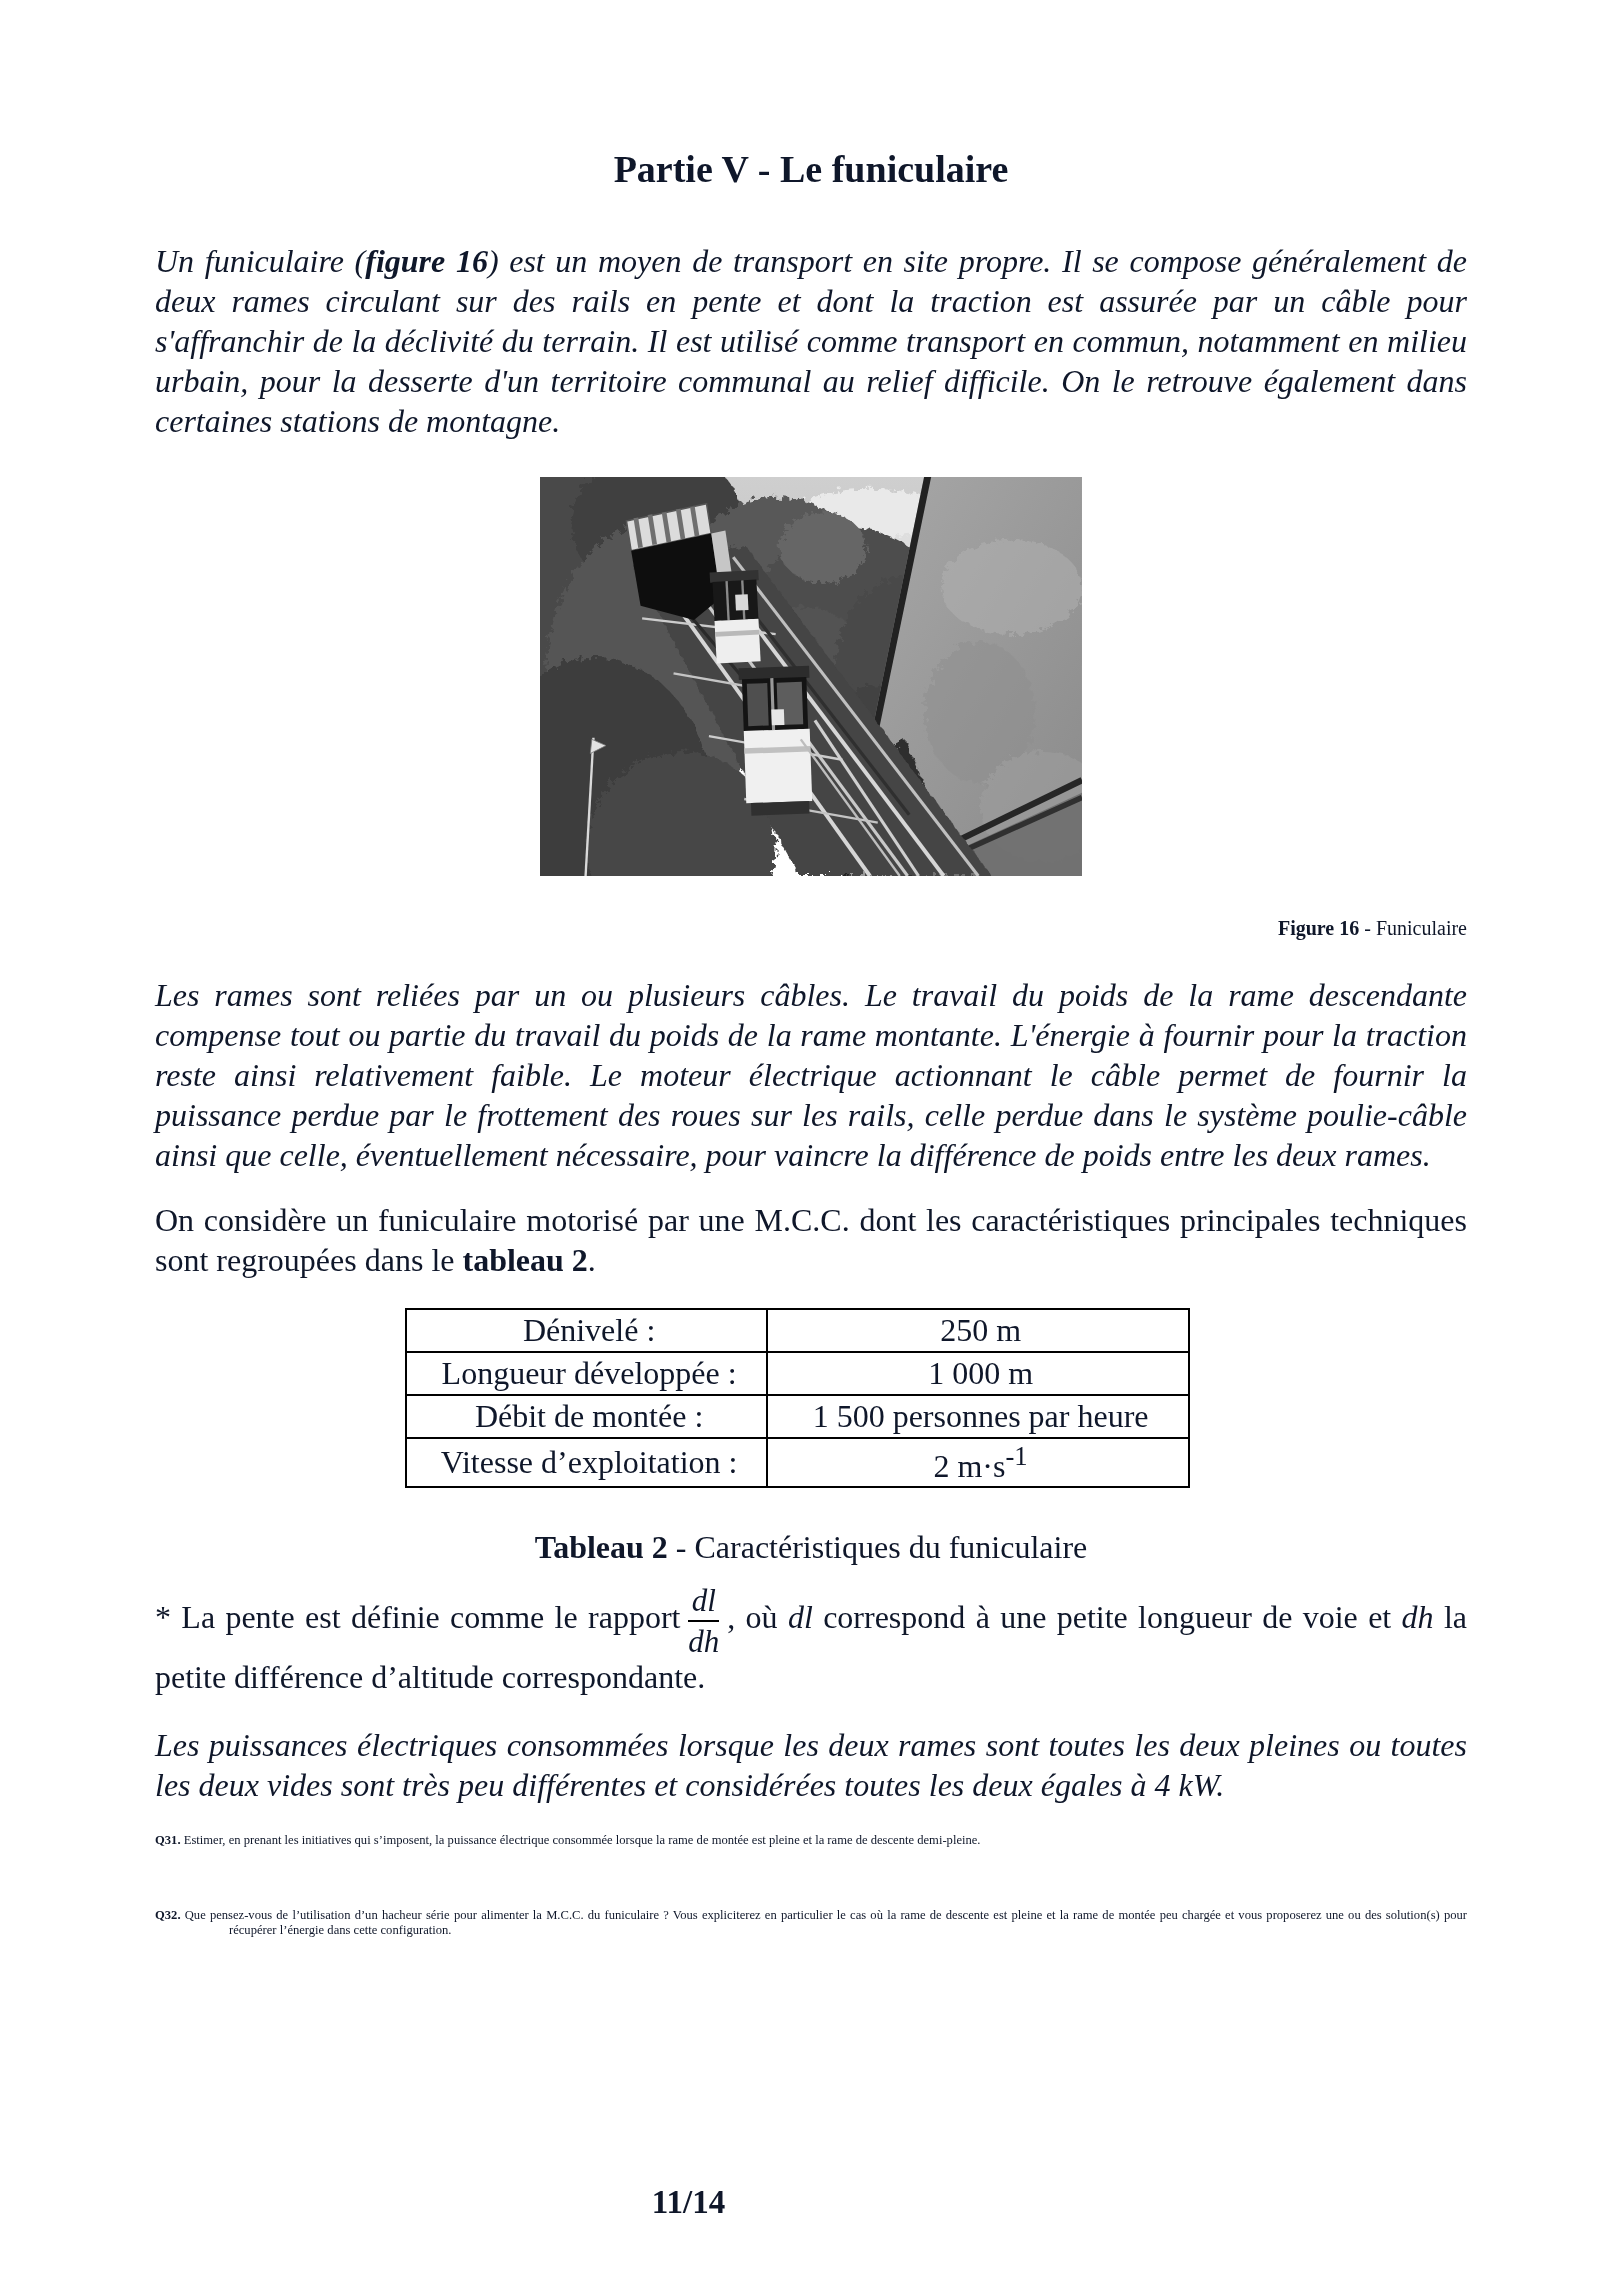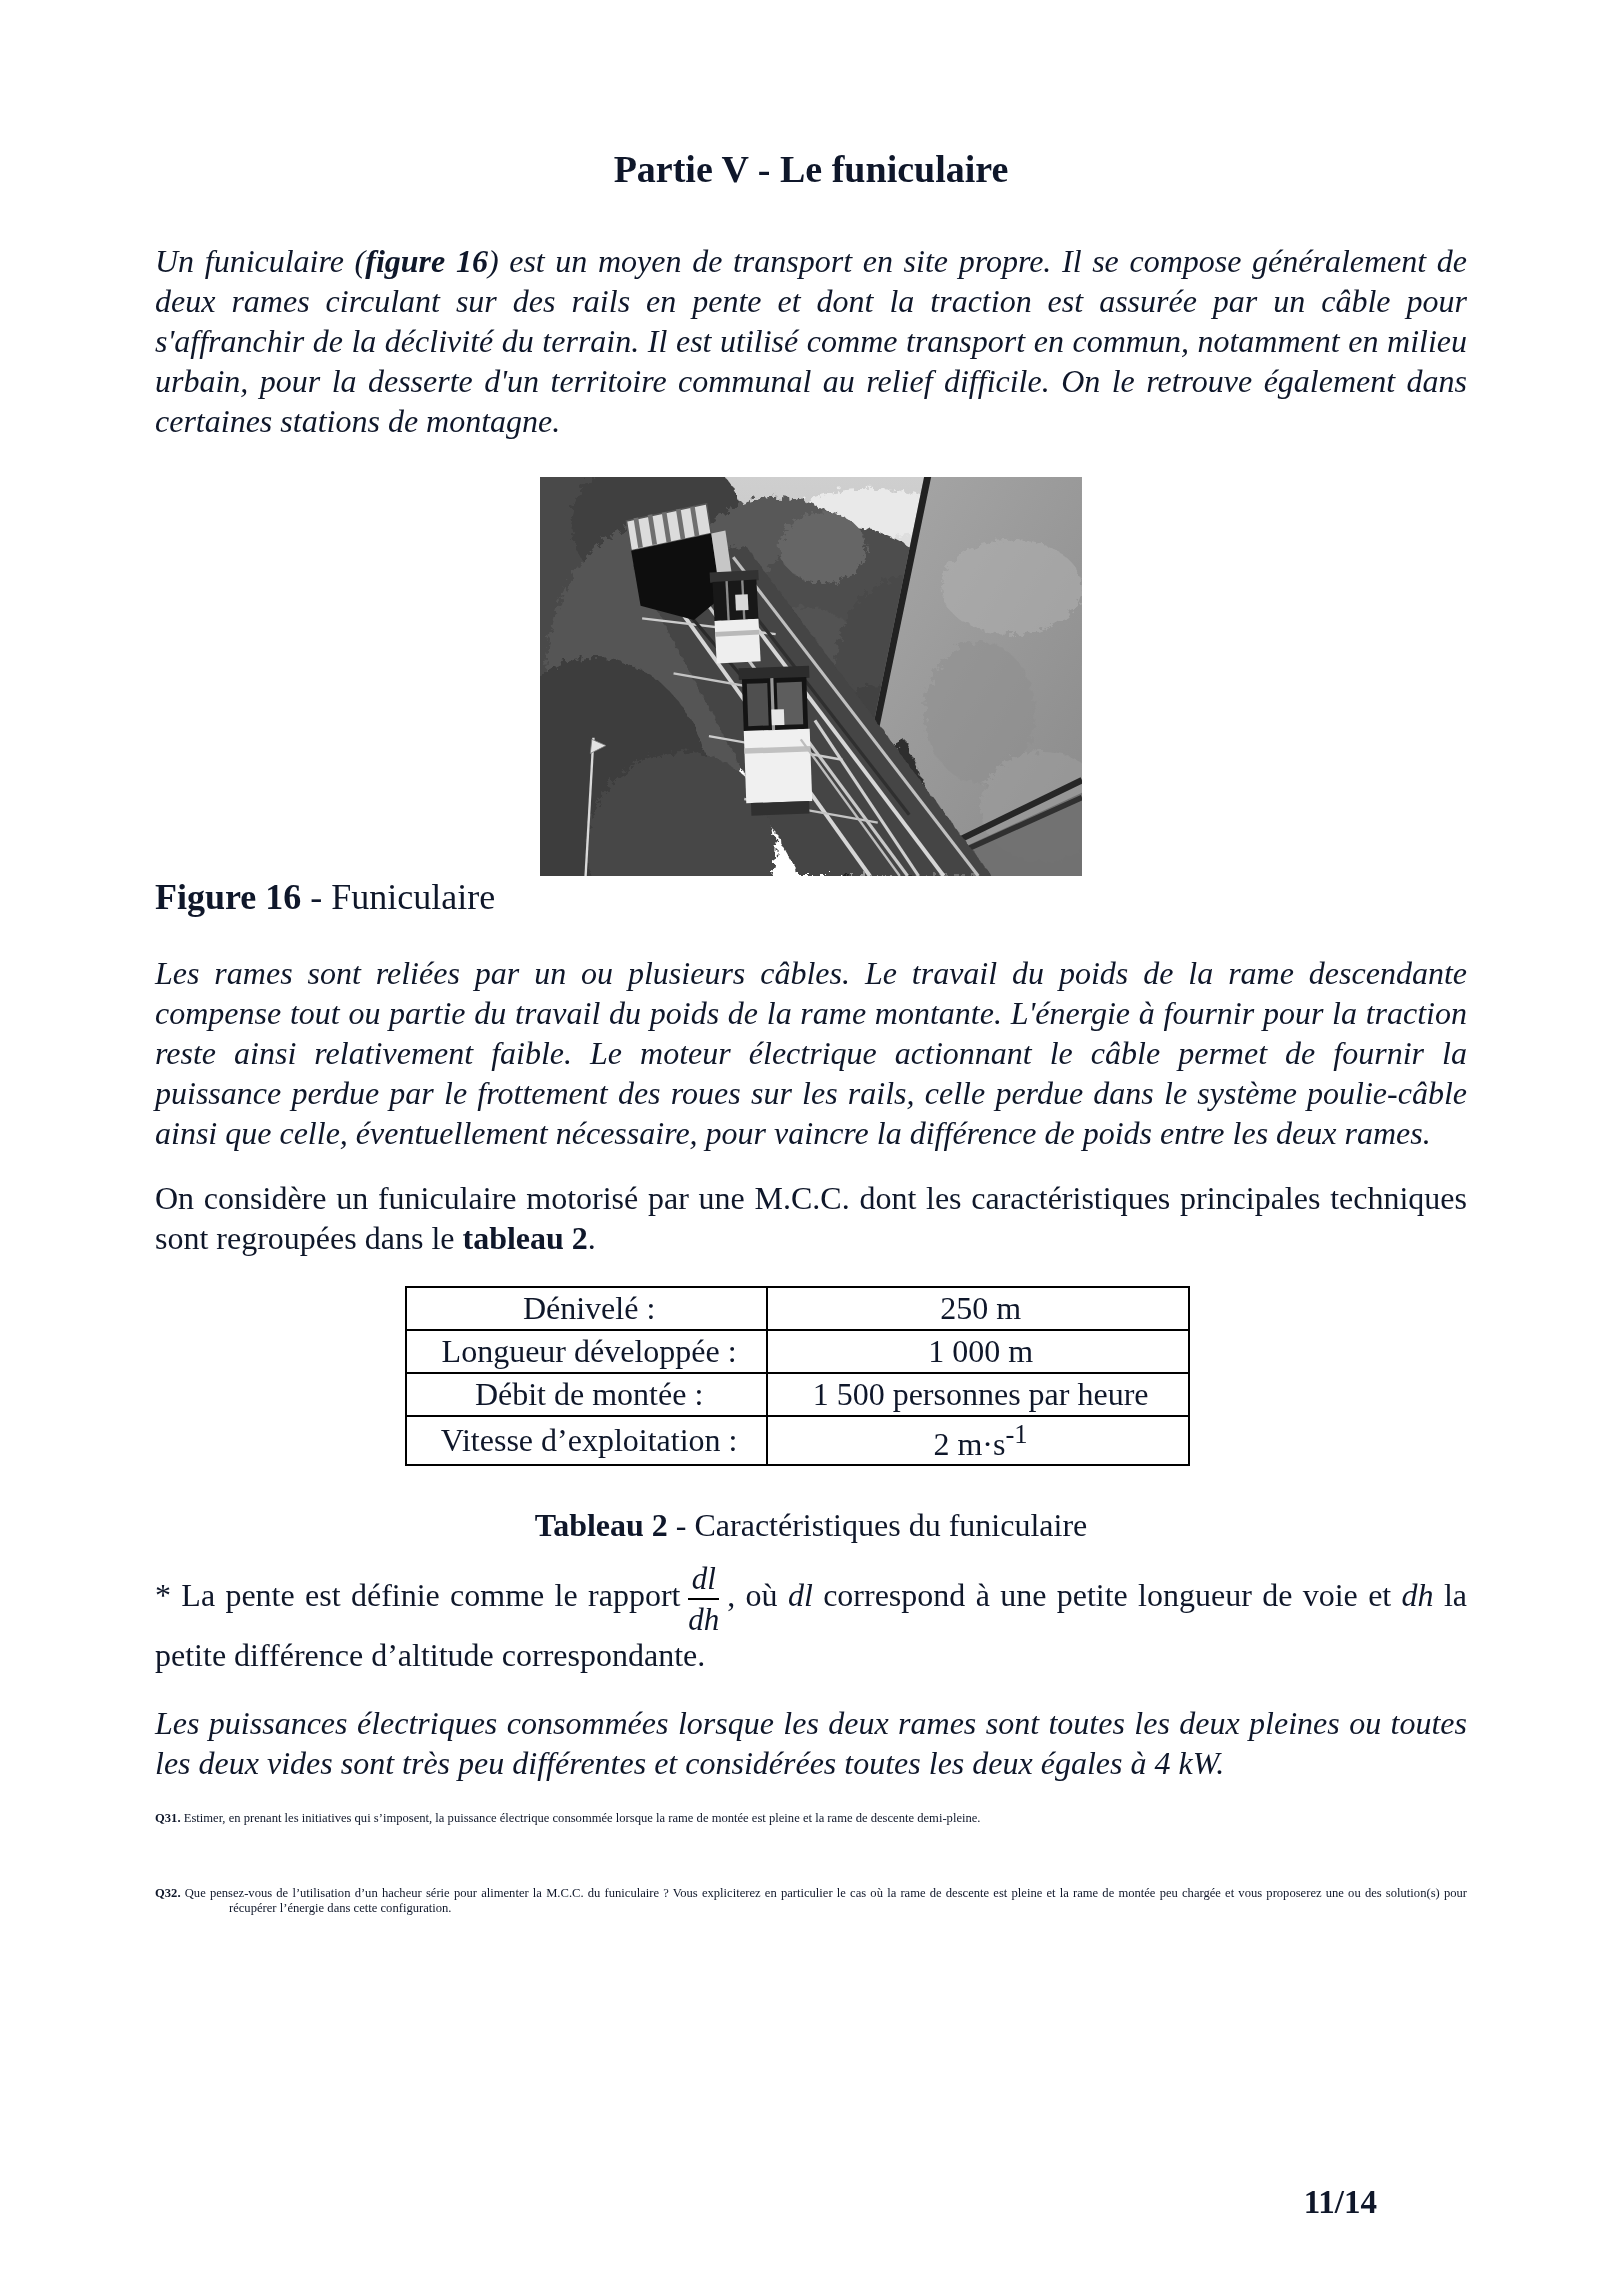--- a/index.html
+++ b/index.html
@@ -6,37 +6,37 @@
   .page{position:relative;width:1623px;height:2295px;background:#ffffff;
         font-family:"Liberation Serif","DejaVu Serif",serif;color:#0f172a;overflow:hidden;}
   .content{position:absolute;left:155px;top:0;width:1312px;}
   h1.title{margin:149px 0 0 0;text-align:center;font-size:38px;font-weight:bold;line-height:1.1;}
   p{margin:0;font-size:32px;line-height:40px;}
   .just{text-align:justify;}
   .ital{font-style:italic;}
   .p1{margin-top:50px;}
   .figwrap{margin:36px auto 0 auto;width:542px;}
   .photo{width:542px;height:399px;display:block;}
-  .figcaption{text-align:left;font-size:36px;}
+  .figcaption{margin-top:41px;text-align:right;font-size:20px;}
   .p2{margin-top:35px;}
   .p3{margin-top:25px;}
   table.specs{border-collapse:collapse;margin:28px 0 0 250px;table-layout:fixed;}
   table.specs td{border:2.4px solid #000;height:38px;font-size:32px;padding:1.6px 7.9px 1.6px 12.6px;vertical-align:middle;text-align:center;}
   td.c1{width:339px;}
   td.c2{width:399px;border-radius:11px;}
   .tcaption{margin-top:41px;text-align:center;font-size:32px;}
   .footnote{margin-top:19px;font-family:Liberation Serif, serif;}
   .frac{display:inline-flex;flex-direction:column;align-items:center;vertical-align:middle;
         font-style:italic;line-height:1.0;margin:0 7.9px;font-size:31px;}
   .frac .den{border-top:2.4px solid #000;padding-top:3.9px;margin-top:3.9px;}
   .p4{margin-top:28px;font-style:italic;}
   .question{margin-top:28px;padding-left:74px;text-indent:-74px;}
   .question + .question{margin-top:60px;}
   .qnum{font-weight:bold;}
-  .pagenum{position:absolute;top:2184px;left:0;width:1377px;text-align:right;
+  .pagenum{position:absolute;top:2184px;left:0;width:1377px;text-align:center;
            font-size:33px;font-weight:bold;font-family:"Liberation Serif","DejaVu Serif",serif;}
   b,.bold{font-weight:bold;}
 </style>
 </head>
 <body>
 
 <div class="page">
   <div class="content">
 
     <h1 class="title">Partie V - Le funiculaire</h1>

